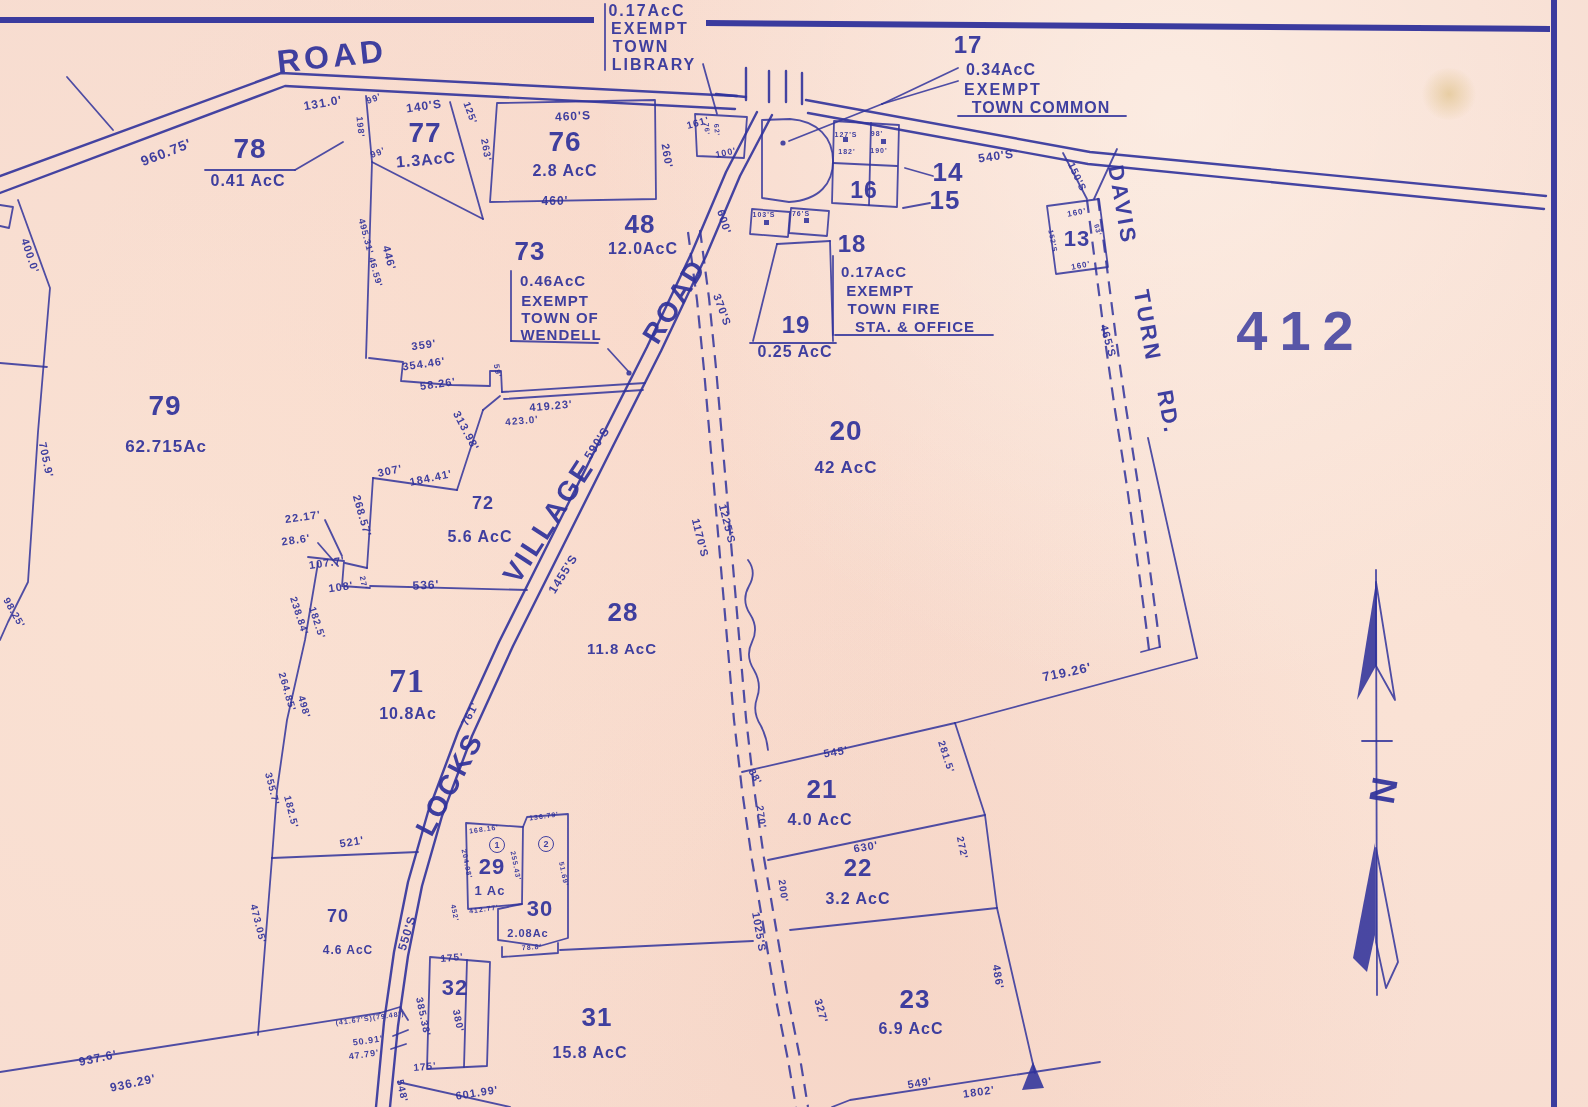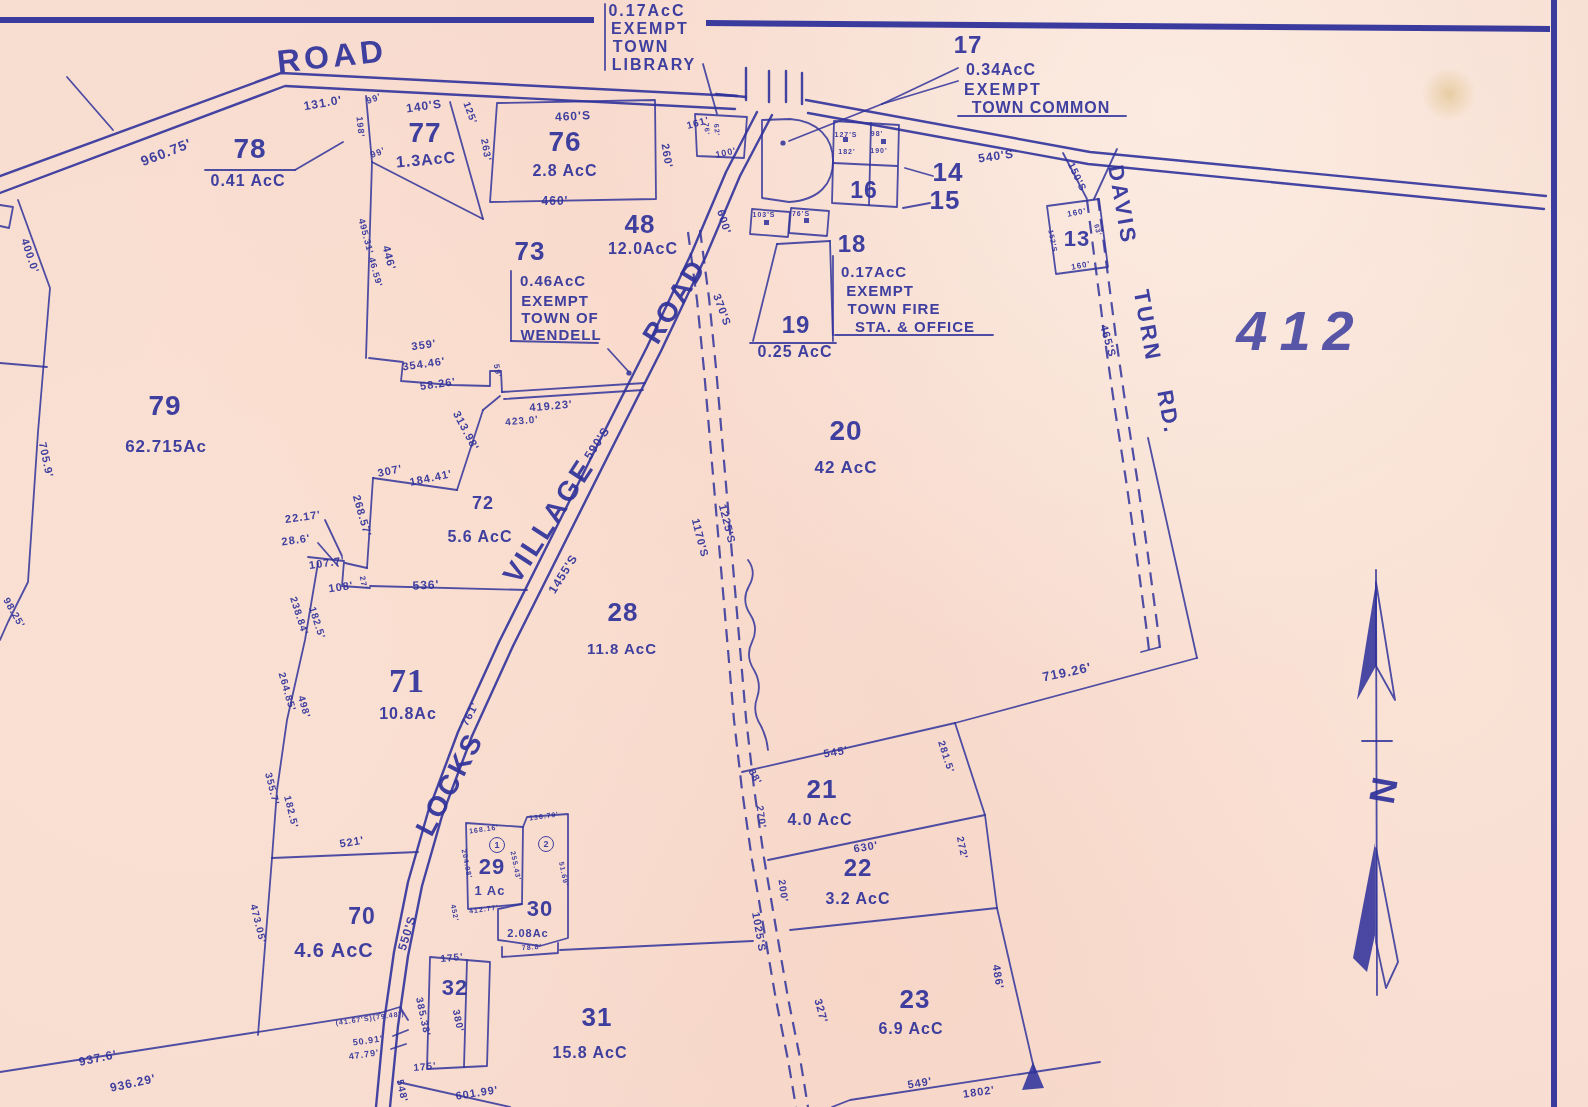--- a/index.html
+++ b/index.html
@@ -214,21 +214,21 @@
       <div class="lbl" style="left: 1077px; top: 177px; font-size: 10px; transform: translate(-50%, -50%) rotate(65deg);">150'S</div>
       <div class="lbl" style="left: 1122px; top: 205px; font-size: 22px; transform: translate(-50%, -50%) rotate(80deg); letter-spacing: 3px;">DAVIS</div>
       <div class="lbl" style="left: 1147px; top: 326px; font-size: 22px; transform: translate(-50%, -50%) rotate(80deg); letter-spacing: 3px;">TURN</div>
       <div class="lbl" style="left: 1168px; top: 412px; font-size: 22px; transform: translate(-50%, -50%) rotate(80deg); letter-spacing: 2px;">RD.</div>
       <div class="lbl" style="left: 1108px; top: 341px; font-size: 11px; transform: translate(-50%, -50%) rotate(74deg);">465'S</div>
       <div class="lbl" style="left: 1077px; top: 239px; font-size: 22px; transform: translate(-50%, -50%) rotate(0deg);">13</div>
       <div class="lbl" style="left: 1077px; top: 213px; font-size: 8px; transform: translate(-50%, -50%) rotate(-10deg);">160'</div>
       <div class="lbl" style="left: 1081px; top: 266px; font-size: 8px; transform: translate(-50%, -50%) rotate(-10deg);">160'</div>
       <div class="lbl" style="left: 1053px; top: 241px; font-size: 7px; transform: translate(-50%, -50%) rotate(78deg);">152'S</div>
       <div class="lbl" style="left: 1098px; top: 230px; font-size: 7px; transform: translate(-50%, -50%) rotate(75deg);">63'</div>
-      <div class="lbl" style="left: 1301px; top: 331px; font-size: 56px; transform: translate(-50%, -50%) rotate(0deg); letter-spacing: 12px; opacity: 0.8; font-style: italic;">412</div>
+      <div class="lbl" style="left: 1301px; top: 331px; font-size: 56px; transform: translate(-50%, -50%) rotate(0deg); letter-spacing: 12px; opacity: 0.8;">412</div>
       <div class="lbl" style="left: 852px; top: 244px; font-size: 24px; transform: translate(-50%, -50%) rotate(0deg);">18</div>
       <div class="lbl" style="left: 874px; top: 271px; font-size: 15px; transform: translate(-50%, -50%) rotate(0deg);">0.17AcC</div>
       <div class="lbl" style="left: 880px; top: 290px; font-size: 15px; transform: translate(-50%, -50%) rotate(0deg);">EXEMPT</div>
       <div class="lbl" style="left: 894px; top: 308px; font-size: 15px; transform: translate(-50%, -50%) rotate(0deg);">TOWN FIRE</div>
       <div class="lbl" style="left: 915px; top: 326px; font-size: 15px; transform: translate(-50%, -50%) rotate(0deg);">STA. &amp; OFFICE</div>
       <div class="lbl" style="left: 796px; top: 325px; font-size: 24px; transform: translate(-50%, -50%) rotate(0deg); text-align: right;">19</div>
       <div class="lbl" style="left: 795px; top: 352px; font-size: 16px; transform: translate(-50%, -50%) rotate(0deg);">0.25 AcC</div>
       <div class="lbl" style="left: 722px; top: 310px; font-size: 11px; transform: translate(-50%, -50%) rotate(70deg);">370'S</div>
       <div class="lbl" style="left: 724px; top: 222px; font-size: 11px; transform: translate(-50%, -50%) rotate(73deg);">600'</div>
       <div class="lbl" style="left: 640px; top: 224px; font-size: 26px; transform: translate(-50%, -50%) rotate(0deg);">48</div>
@@ -277,22 +277,22 @@
       <div class="lbl" style="left: 407px; top: 681px; font-size: 34px; transform: translate(-50%, -50%) rotate(0deg); font-family: Liberation Serif, serif;">71</div>
       <div class="lbl" style="left: 408px; top: 714px; font-size: 16px; transform: translate(-50%, -50%) rotate(0deg);">10.8Ac</div>
       <div class="lbl" style="left: 299px; top: 616px; font-size: 10px; transform: translate(-50%, -50%) rotate(72deg);">238.84'</div>
       <div class="lbl" style="left: 317px; top: 623px; font-size: 10px; transform: translate(-50%, -50%) rotate(72deg);">182.5'</div>
       <div class="lbl" style="left: 287px; top: 692px; font-size: 10px; transform: translate(-50%, -50%) rotate(74deg);">264.85'</div>
       <div class="lbl" style="left: 304px; top: 707px; font-size: 10px; transform: translate(-50%, -50%) rotate(74deg);">498'</div>
       <div class="lbl" style="left: 272px; top: 789px; font-size: 10px; transform: translate(-50%, -50%) rotate(76deg);">355.7'</div>
       <div class="lbl" style="left: 291px; top: 812px; font-size: 10px; transform: translate(-50%, -50%) rotate(76deg);">182.5'</div>
       <div class="lbl" style="left: 352px; top: 842px; font-size: 11px; transform: translate(-50%, -50%) rotate(-10deg);">521'</div>
       <div class="lbl" style="left: 258px; top: 924px; font-size: 10px; transform: translate(-50%, -50%) rotate(76deg);">473.05'</div>
-      <div class="lbl" style="left: 338px; top: 916px; font-size: 23px; transform: translate(-50%, -50%) rotate(0deg); margin-left: 24px;">70</div>
-      <div class="lbl" style="left: 334px; top: 950px; font-size: 20px; transform: translate(-50%, -50%) rotate(0deg);">4.6 AcC</div>
+      <div class="lbl" style="left: 338px; top: 916px; font-size: 18px; transform: translate(-50%, -50%) rotate(0deg);">70</div>
+      <div class="lbl" style="left: 348px; top: 950px; font-size: 12px; transform: translate(-50%, -50%) rotate(0deg);">4.6 AcC</div>
       <div class="lbl" style="left: 98px; top: 1058px; font-size: 12px; transform: translate(-50%, -50%) rotate(-12deg);">937.6'</div>
       <div class="lbl" style="left: 133px; top: 1083px; font-size: 12px; transform: translate(-50%, -50%) rotate(-12deg);">936.29'</div>
       <div class="lbl" style="left: 370px; top: 1018px; font-size: 7px; transform: translate(-50%, -50%) rotate(-8deg);">(41.67'S)(79.48')</div>
       <div class="lbl" style="left: 368px; top: 1041px; font-size: 9px; transform: translate(-50%, -50%) rotate(-8deg);">50.91'</div>
       <div class="lbl" style="left: 364px; top: 1055px; font-size: 9px; transform: translate(-50%, -50%) rotate(-8deg);">47.79'</div>
       <div class="lbl" style="left: 492px; top: 867px; font-size: 22px; transform: translate(-50%, -50%) rotate(0deg);">29</div>
       <div class="lbl" style="left: 490px; top: 890px; font-size: 13px; transform: translate(-50%, -50%) rotate(0deg);">1 Ac</div>
       <div class="lbl circ" style="left: 497px; top: 845px; font-size: 9px; transform: translate(-50%, -50%) rotate(0deg);">1</div>
       <div class="lbl circ" style="left: 546px; top: 844px; font-size: 9px; transform: translate(-50%, -50%) rotate(0deg);">2</div>
       <div class="lbl" style="left: 484px; top: 829px; font-size: 7px; transform: translate(-50%, -50%) rotate(-8deg);">168.16'</div>

